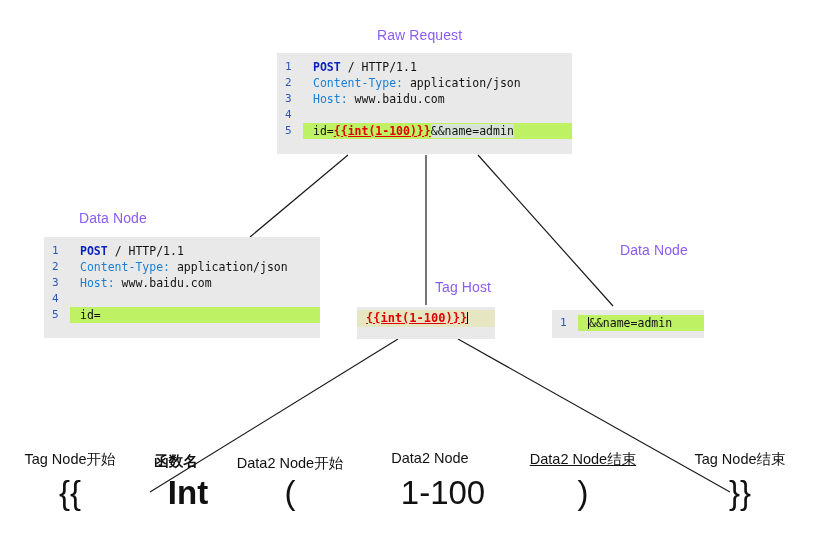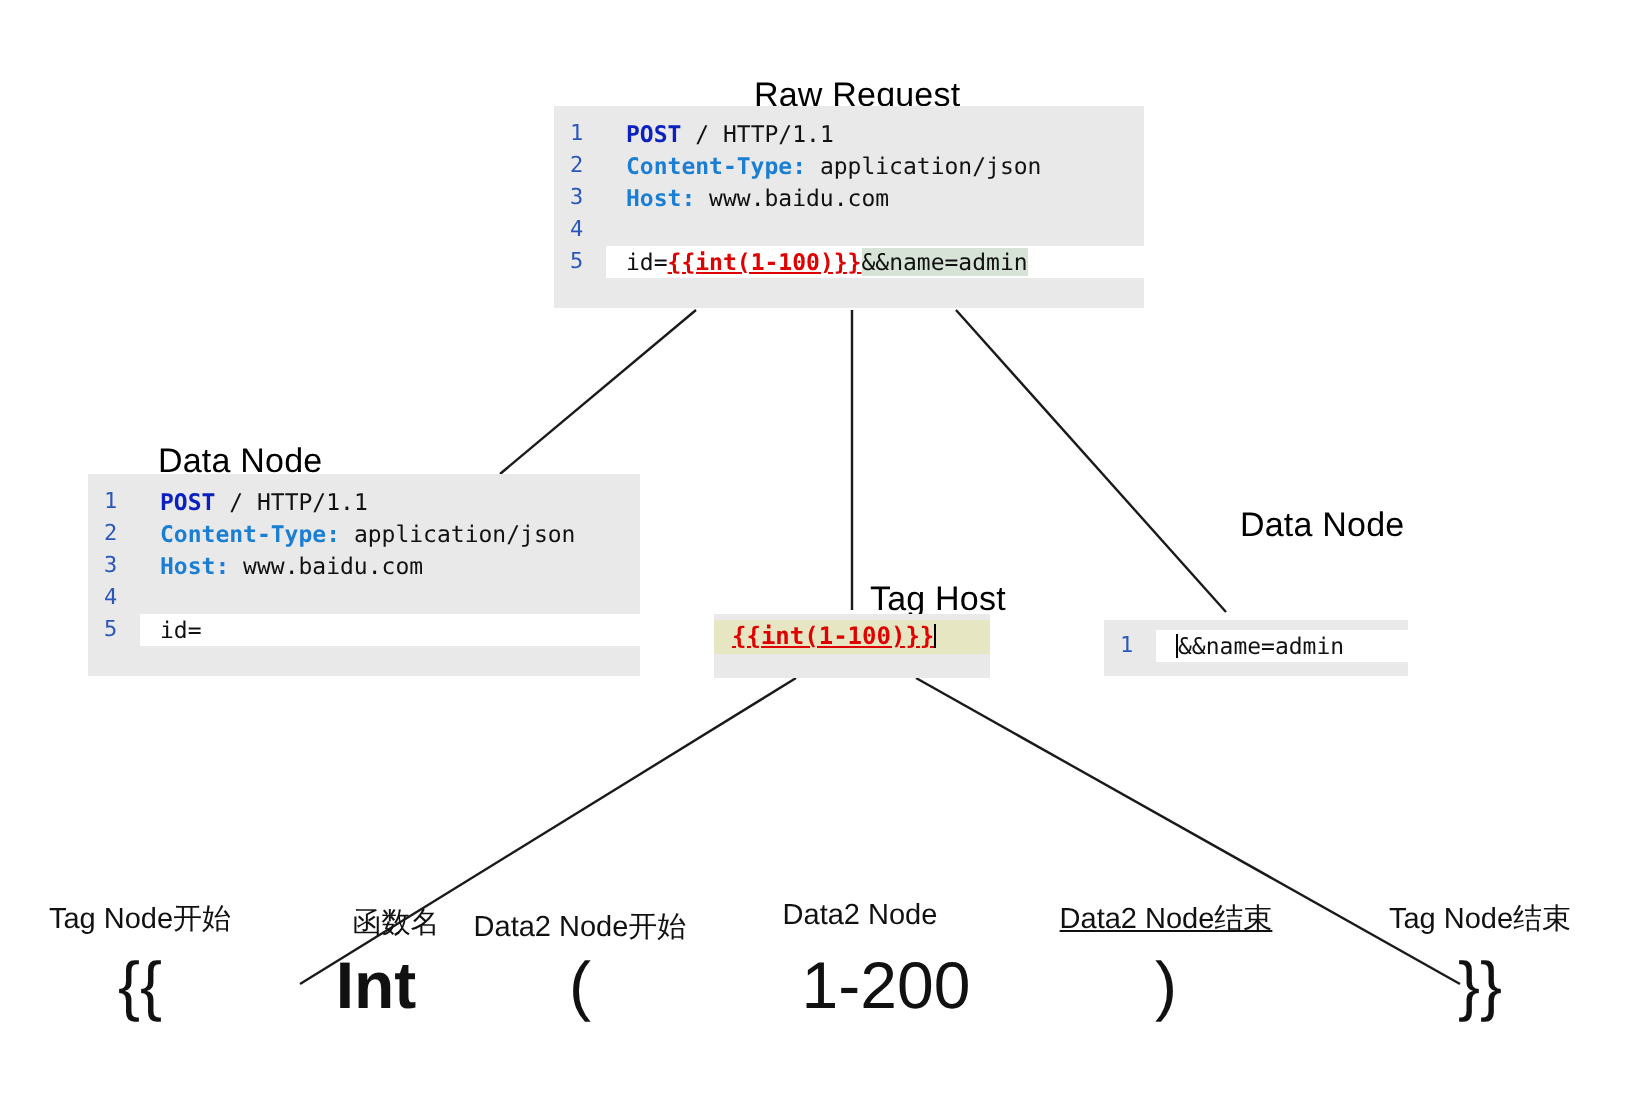--- a/index.html
+++ b/index.html
@@ -11,25 +11,24 @@
     position:relative;
   }
   #stage{position:absolute;left:0;top:0;width:824px;height:548px;}
 
   
   #lines{position:absolute;left:0;top:0;width:824px;height:548px;pointer-events:none;}
 
   
   .caption{
     position:absolute;
-    font-size:17px;
-    color:#000000;
+    font-size:14px;
+    color:#8b5cf6;
     white-space:nowrap;
     letter-spacing:0.1px;
-    margin-top:11px;
   }
 
   
   .codeblock{
     position:absolute;
     background:#e9e9e9;
     font-family:"DejaVu Sans Mono","Liberation Mono",monospace;
     font-size:11.5px;
     line-height:16px;
     box-sizing:border-box;
@@ -49,25 +48,25 @@
     box-sizing:border-box;
     color:#2b57b8;
     font-size:11px;
   }
   .codetext{
     flex:1;
     padding-left:10px;
     white-space:pre;
     color:#111;
   }
-  .hl-row .codetext{background:#ffffff;}
+  .hl-row .codetext{background:#bef264;}
   .hl-row{background:transparent;}
 
   .kw{color:#0a21c0;font-weight:bold;}
-  .hdr{color:#1a7fd4;font-weight:bold;}
+  .hdr{color:#1a7fd4;font-weight:normal;}
   .tagtok{color:#e10000;font-weight:bold;text-decoration:underline;}
   .sel{background:#d7e3d7;}
 
   
   .caret{
     display:inline-block;
     width:1px;
     height:12px;
     background:#000;
     vertical-align:-2px;
@@ -154,25 +153,25 @@
   <div class="codeblock" id="data-node-right-block" style="left:552px;top:310px;width:152px;height:28px;">
     <div class="coderow hl-row" style="margin-top:5px;">
       <div class="gutter">1</div>
       <div class="codetext"><span class="caret"></span><span>&amp;&amp;name=admin</span></div>
     </div>
   </div>
 
   <div id="tokens-layer">
       <div class="tok-label" style="left: -50px; top: 450px; width: 240px;">Tag Node开始</div>
       <div class="tok-glyph" style="left: -50px; top: 474px; width: 240px;">{{</div>
-      <div class="tok-label" style="left: 78px; top: 452px; width: 240px;">函数名</div>
+      <div class="tok-label" style="left: 56px; top: 452px; width: 240px; font-weight: bold;">函数名</div>
       <div class="tok-glyph" style="left: 68px; top: 474px; width: 240px; font-weight: bold;">Int</div>
       <div class="tok-label" style="left: 170px; top: 454px; width: 240px;">Data2 Node开始</div>
       <div class="tok-glyph" style="left: 170px; top: 474px; width: 240px;">(</div>
       <div class="tok-label" style="left: 310px; top: 450px; width: 240px;">Data2 Node</div>
-      <div class="tok-glyph" style="left: 323px; top: 474px; width: 240px;">1-200</div>
+      <div class="tok-glyph" style="left: 323px; top: 474px; width: 240px;">1-100</div>
       <div class="tok-label" style="left: 463px; top: 450px; width: 240px; text-decoration: underline;">Data2 Node结束</div>
       <div class="tok-glyph" style="left: 463px; top: 474px; width: 240px;">)</div>
       <div class="tok-label" style="left: 620px; top: 450px; width: 240px;">Tag Node结束</div>
       <div class="tok-glyph" style="left: 620px; top: 474px; width: 240px;">}}</div>
     </div>
 
 </div>
 
 </body></html>

